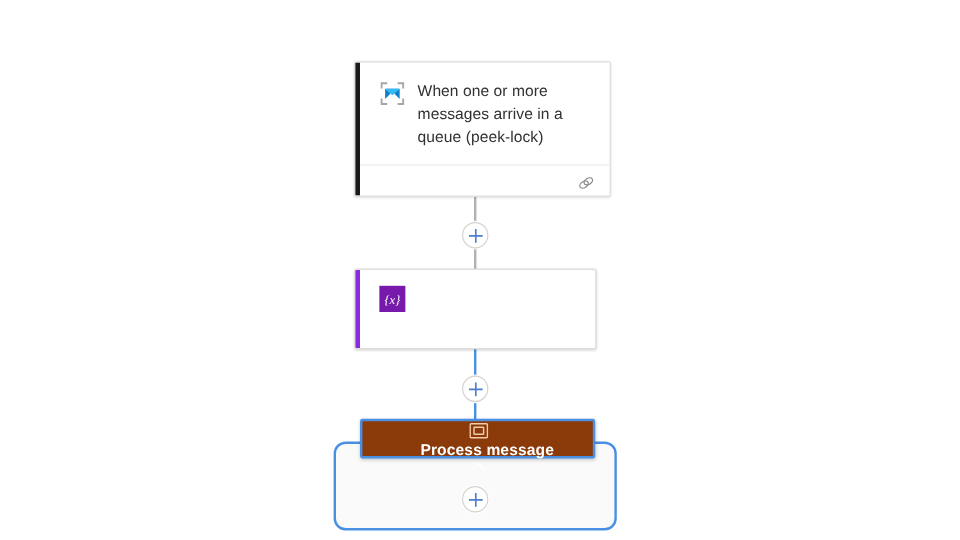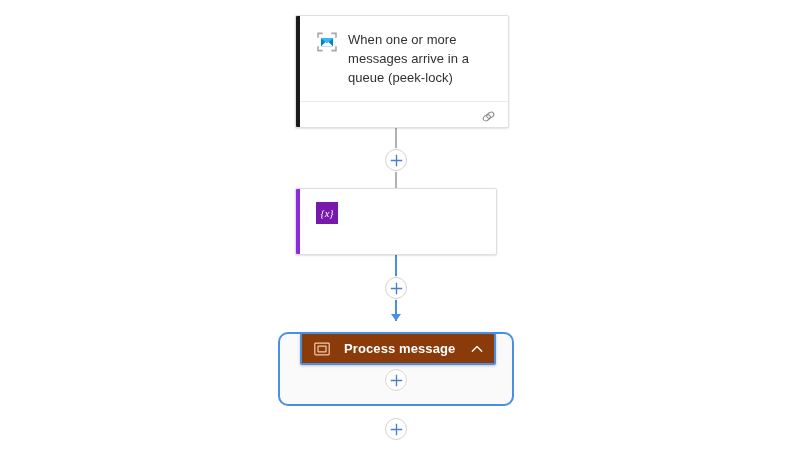--- a/index.html
+++ b/index.html
@@ -14,20 +14,21 @@
     font-family: "Liberation Sans", sans-serif;
     overflow: hidden;
     position: relative;
     -webkit-font-smoothing: antialiased;
   }
 
   #canvas {
     position: absolute;
     inset: 0;
     background: #ffffff;
+    margin-top: 36px;
   }
 
   
   .connector {
     position: absolute;
     width: 2px;
     background: #b3b0ad;
   }
   .connector.blue { background: #4a90e2; width: 2px; }
 
@@ -211,21 +212,21 @@
   </div>
 
   <div class="scope-body" style="left:278px; top:332px; width:236px; height:74px;"></div>
 
   <div class="plus-btn" style="left:385px; top:369px;">
     <svg width="13" height="13" viewBox="0 0 13 13">
       <path d="M6.5 0.8 V12.2 M0.8 6.5 H12.2" stroke="#4a7fd4" stroke-width="1.4" stroke-linecap="butt"></path>
     </svg>
   </div>
 
-  <div class="scope-header" style="left:300px; top:332px; width:196px; height:33px;">
+  <div class="scope-header" style="left:300px; top:313px; width:196px; height:33px;flex-direction:column;">
     <svg class="scope-icon" viewBox="0 0 16 16">
       <rect x="0.8" y="2.2" width="14.4" height="11.6" rx="0.8" fill="none" stroke="#f2ccab" stroke-width="1.2"></rect>
       <rect x="4.0" y="5.1" width="8.0" height="5.8" rx="0.5" fill="none" stroke="#f2ccab" stroke-width="1.2"></rect>
     </svg>
 
     <span class="scope-title">Process message</span>
 
     <svg class="scope-chevron" viewBox="0 0 16 16">
       <path d="M2.6 10.6 L8 5.2 L13.4 10.6" fill="none" stroke="#ffffff" stroke-width="1.5" stroke-linecap="round" stroke-linejoin="round"></path>
     </svg>

